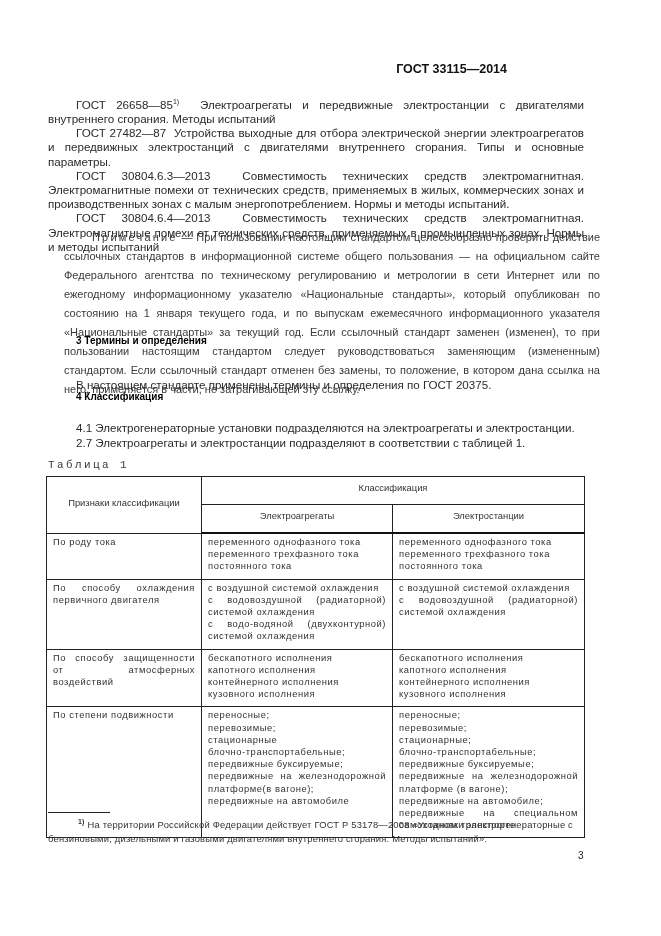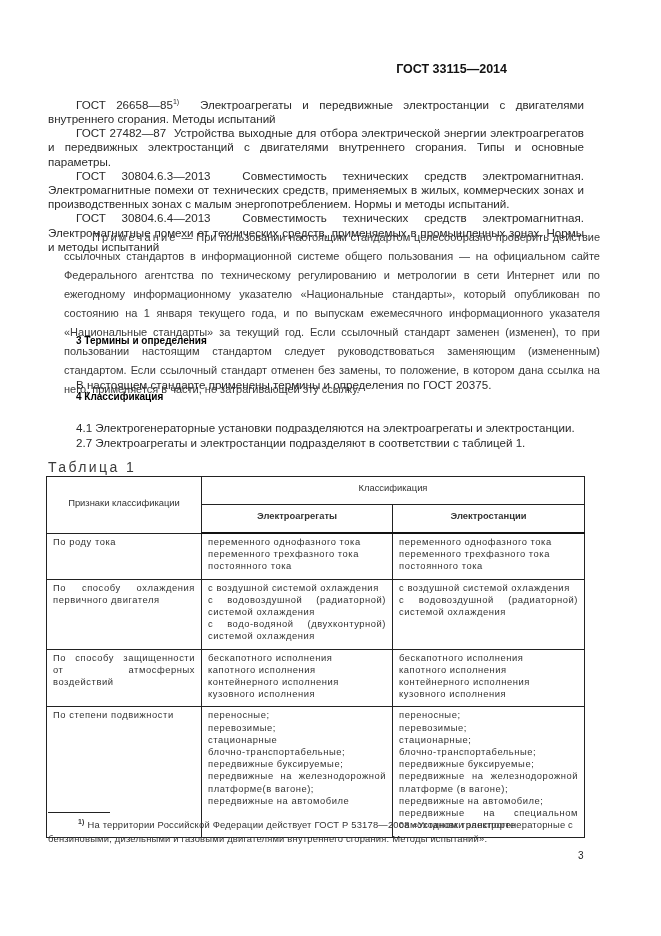--- a/index.html
+++ b/index.html
@@ -7,25 +7,25 @@
          font-family: "Liberation Sans", sans-serif; color: #2a2a2a; }
   .page { position: absolute; left: 0; top: 0; width: 585px; height: 936px; }
   .header { position: absolute; right: 78px; top: 62px; font-weight: bold; font-size: 12.5px; color: #111; }
   .refs { position: absolute; left: 48px; top: 95px; width: 536px; font-size: 11.6px; line-height: 14.2px; color: #2a2a2a; }
   .refs p { margin: 0; text-indent: 28px; text-align: justify; }
   .refs sup { font-size: 7px; }
   .note { position: absolute; left: 64px; top: 228px; width: 536px; font-size: 11px; line-height: 19px; color: #3a3a3a; text-align: justify; text-indent: 28px; }
   .note .spaced { letter-spacing: 2.2px; }
   .h3 { position: absolute; left: 76px; font-weight: bold; font-size: 10px; color: #000000; }
   .body-p { position: absolute; left: 76px; font-size: 11.6px; color: #2a2a2a; }
-  .tcap { position: absolute; left: 48px; top: 459px; font-size: 14px; letter-spacing: 2.4px; color: #3a3a3a; }
+  .tcap { position: absolute; left: 48px; top: 459px; font-size: 11px; letter-spacing: 2.4px; color: #3a3a3a; font-family: Liberation Mono, monospace; }
   table.cls { position: absolute; left: 46px; top: 476px; width: 539px; border-collapse: collapse; font-size: 9.4px; color: #333; }
   table.cls td, table.cls th { border: 1px solid #222; vertical-align: top; padding: 2px 6px 6px 6px; line-height: 12.2px; font-weight: normal; }
   table.cls th { text-align: center; vertical-align: middle; height: 19px; }
-  table.cls tr.hdr-last th { border-bottom: 2.5px solid #111; font-weight: bold; }
+  table.cls tr.hdr-last th { border-bottom: 2.5px solid #111; }
   table.cls td { letter-spacing: 0.55px; text-align: justify; }
   .c1 { width: 142px; }
   .c2 { width: 178px; }
   .line { display: block; }
   .fn-rule { position: absolute; left: 48px; top: 812px; width: 62px; border-top: 1px solid #222; }
   .fn { position: absolute; left: 48px; top: 815px; width: 536px; font-size: 9.4px; line-height: 14px; color: #333; text-indent: 30px; letter-spacing: 0.2px; }
   .fn sup { font-size: 7px; font-weight: bold; }
   .pnum { position: absolute; left: 578px; top: 850px; font-size: 10px; color: #222; }
 </style>
 </head>

